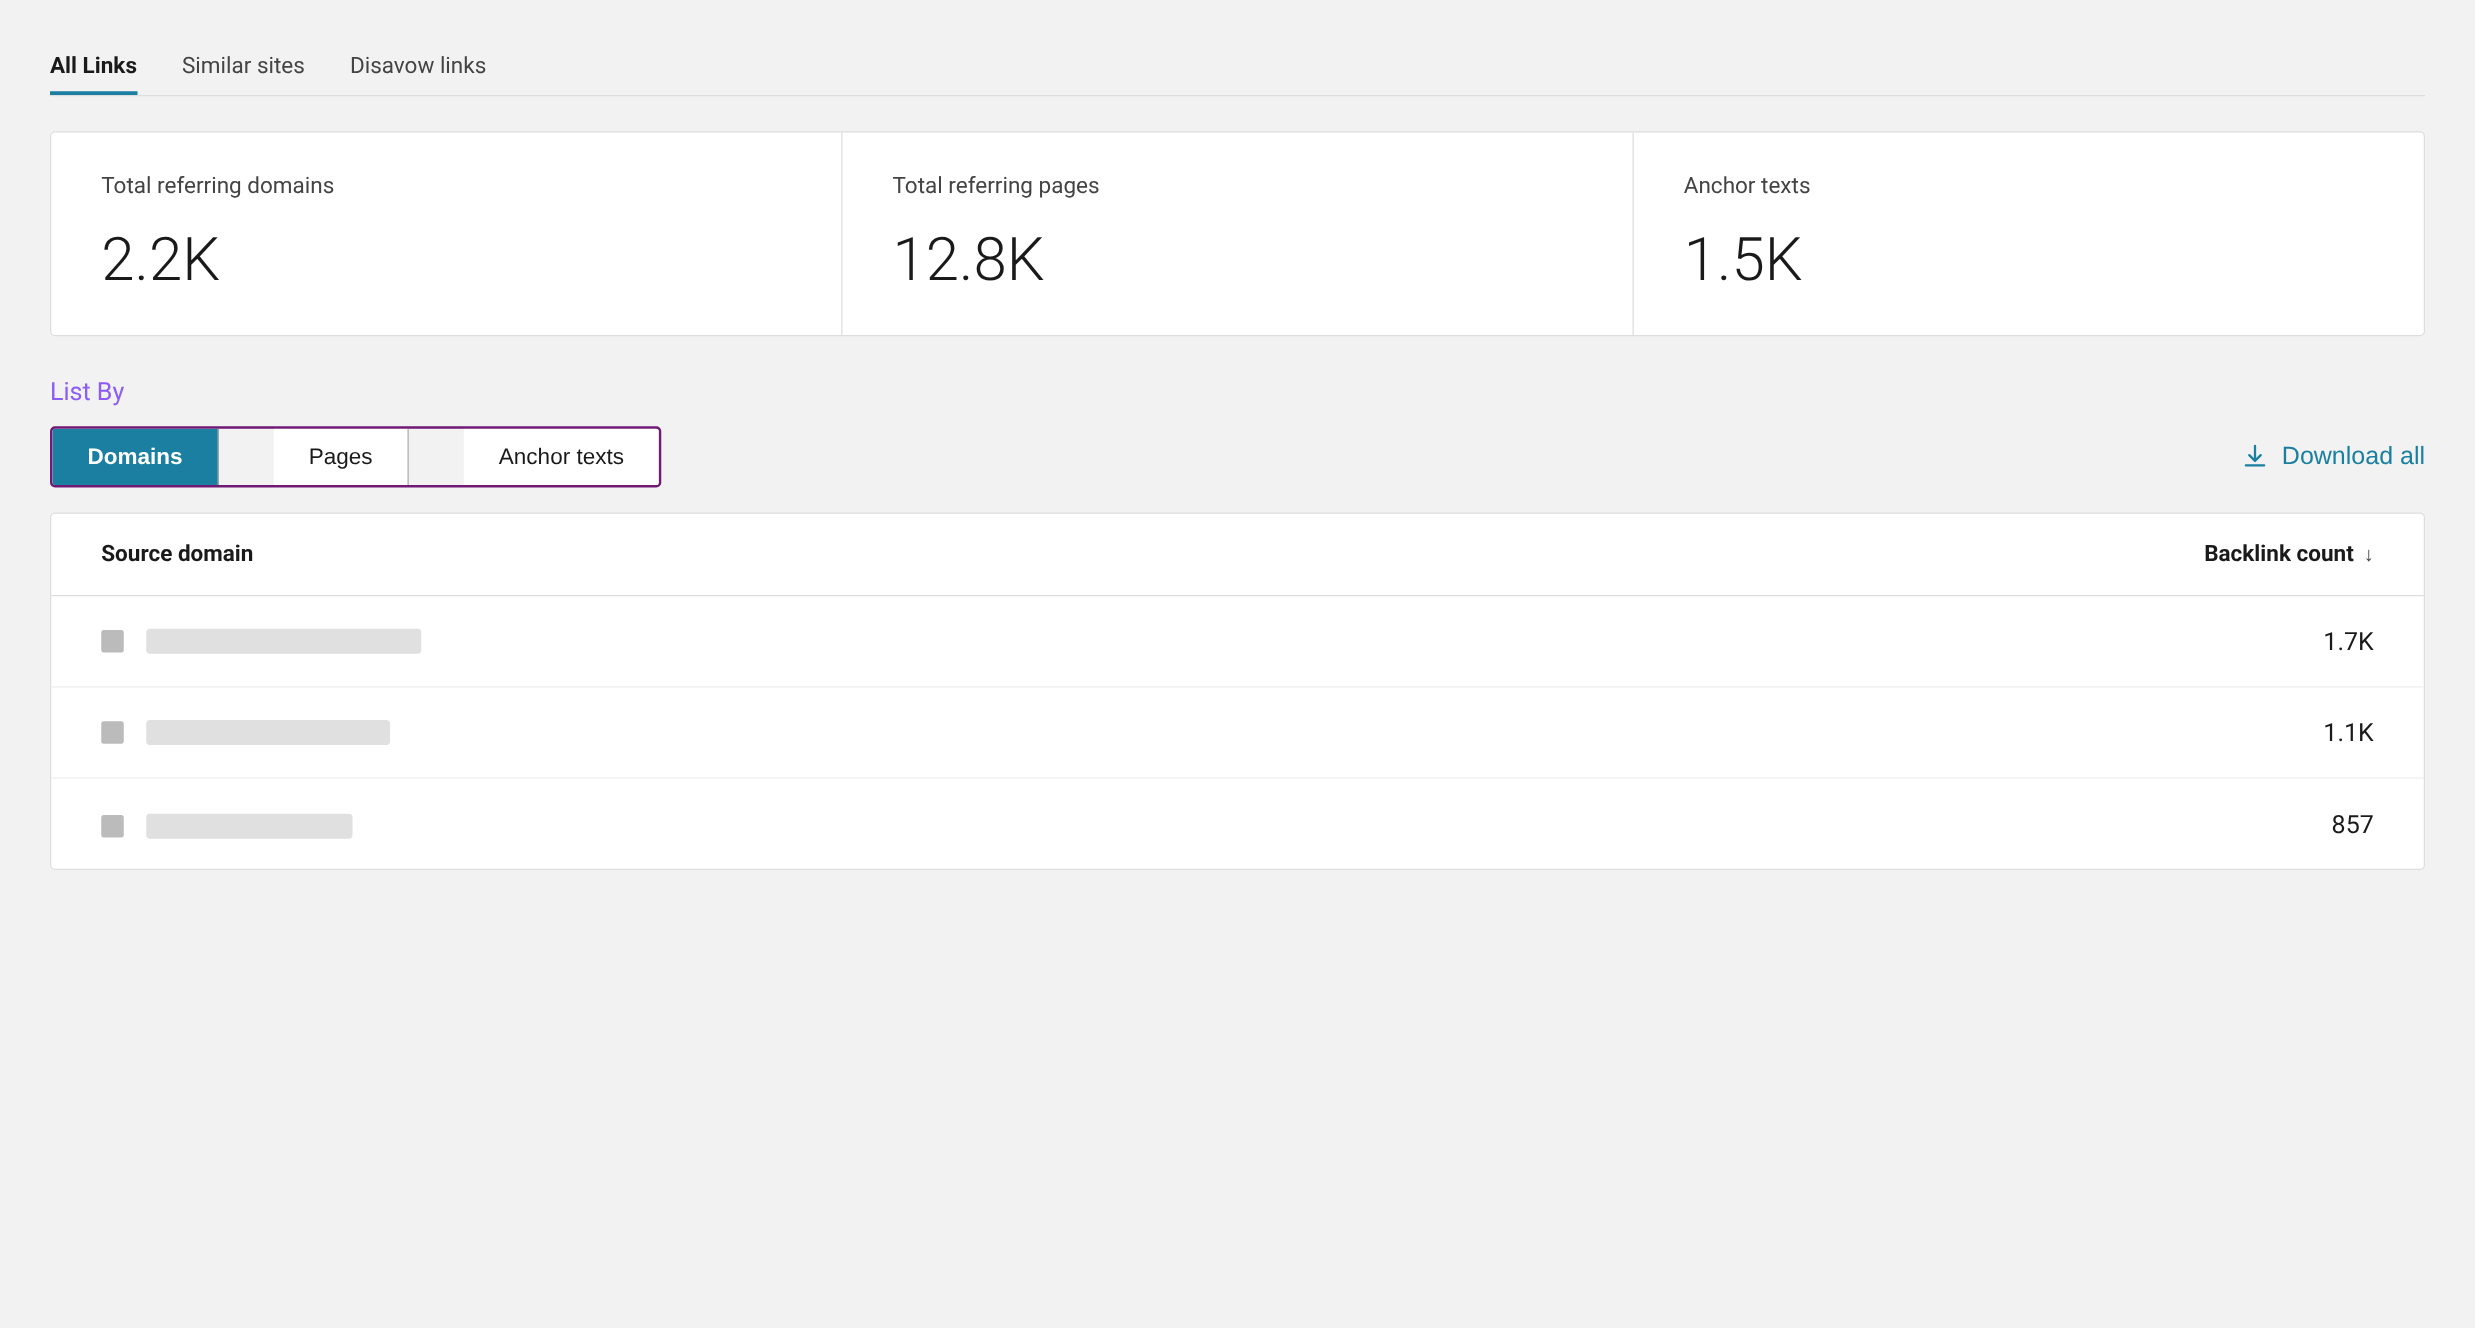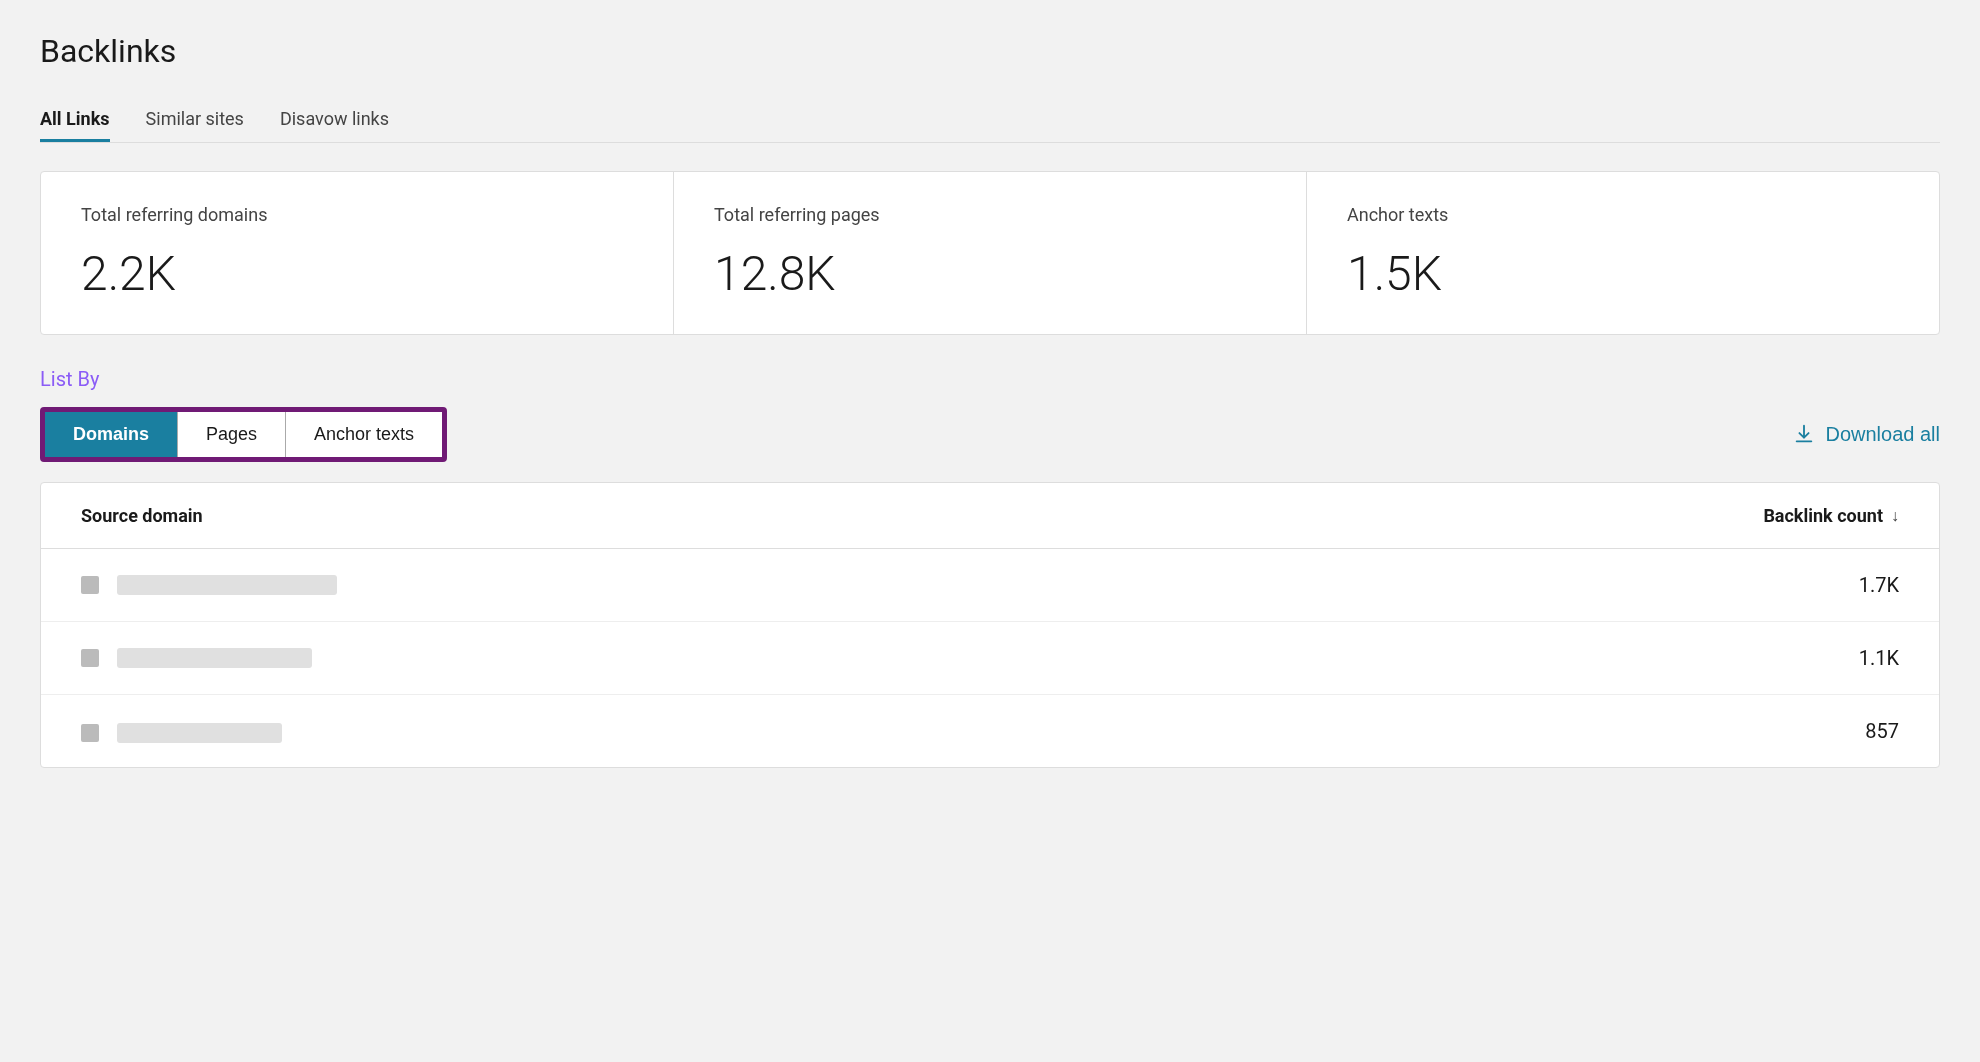--- a/index.html
+++ b/index.html
@@ -94,23 +94,24 @@
 
     .list-controls {
       display: flex;
       align-items: center;
       justify-content: space-between;
       margin-bottom: 20px;
     }
 
     .list-by-buttons {
       display: flex;
-      border: 5px solid #701a75;
+      border: 2px solid #701a75;
       border-radius: 4px;
       overflow: hidden;
+      gap: 44px;
     }
 
     .list-btn {
       padding: 12px 28px;
       font-size: 18px;
       cursor: pointer;
       background: #fff;
       color: #1a1a1a;
       border: none;
       border-right: 1px solid #aaa;
@@ -215,21 +216,20 @@
     .row-value {
       font-size: 20px;
       color: #1a1a1a;
     }
   </style>
 </head>
 <body>
 
 <div class="page-container">
 
-  <h1 class="page-title">Backlinks</h1>
 
   <div class="tabs-container">
     <a class="tab active">All Links</a>
     <a class="tab">Similar sites</a>
     <a class="tab">Disavow links</a>
   </div>
 
   <div class="stats-card-container">
     <div class="stat-card">
       <div class="stat-label">Total referring domains</div>

